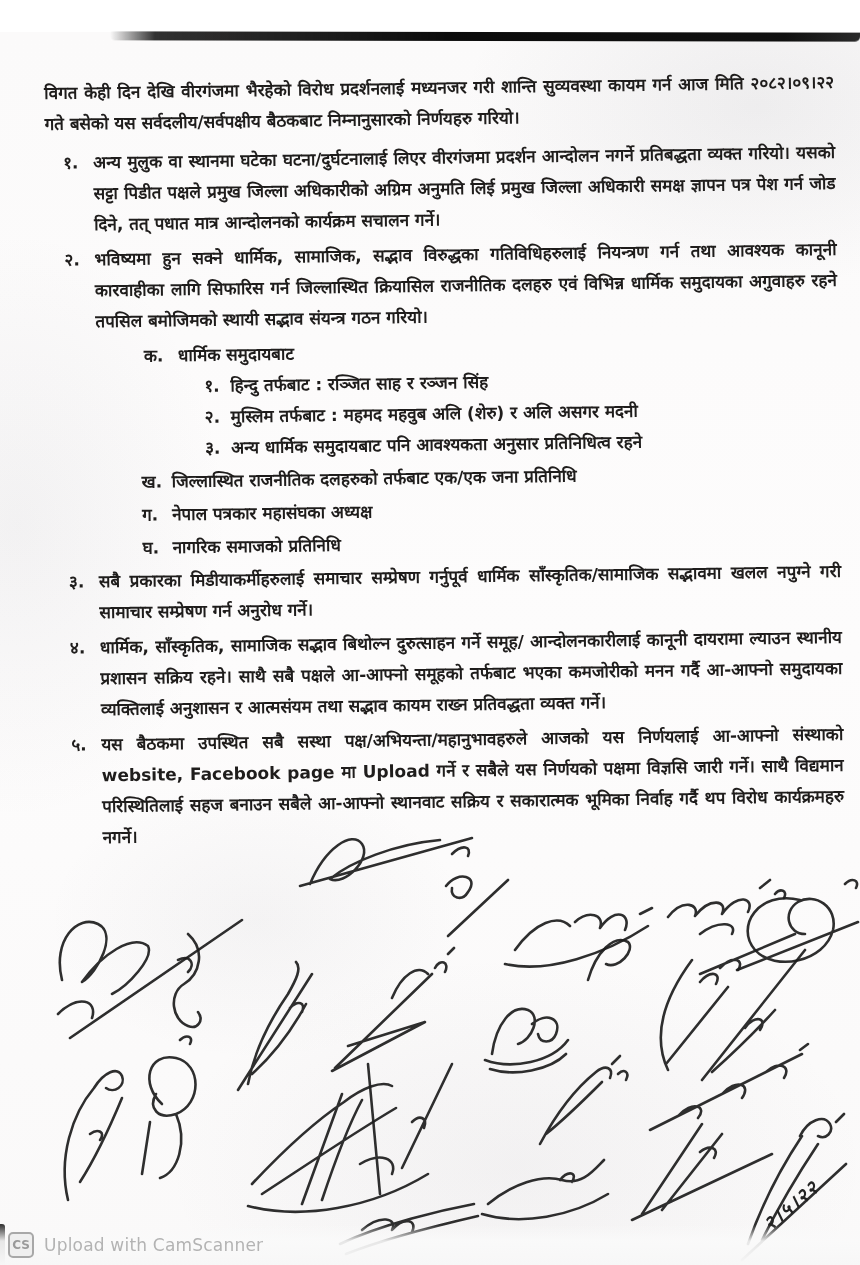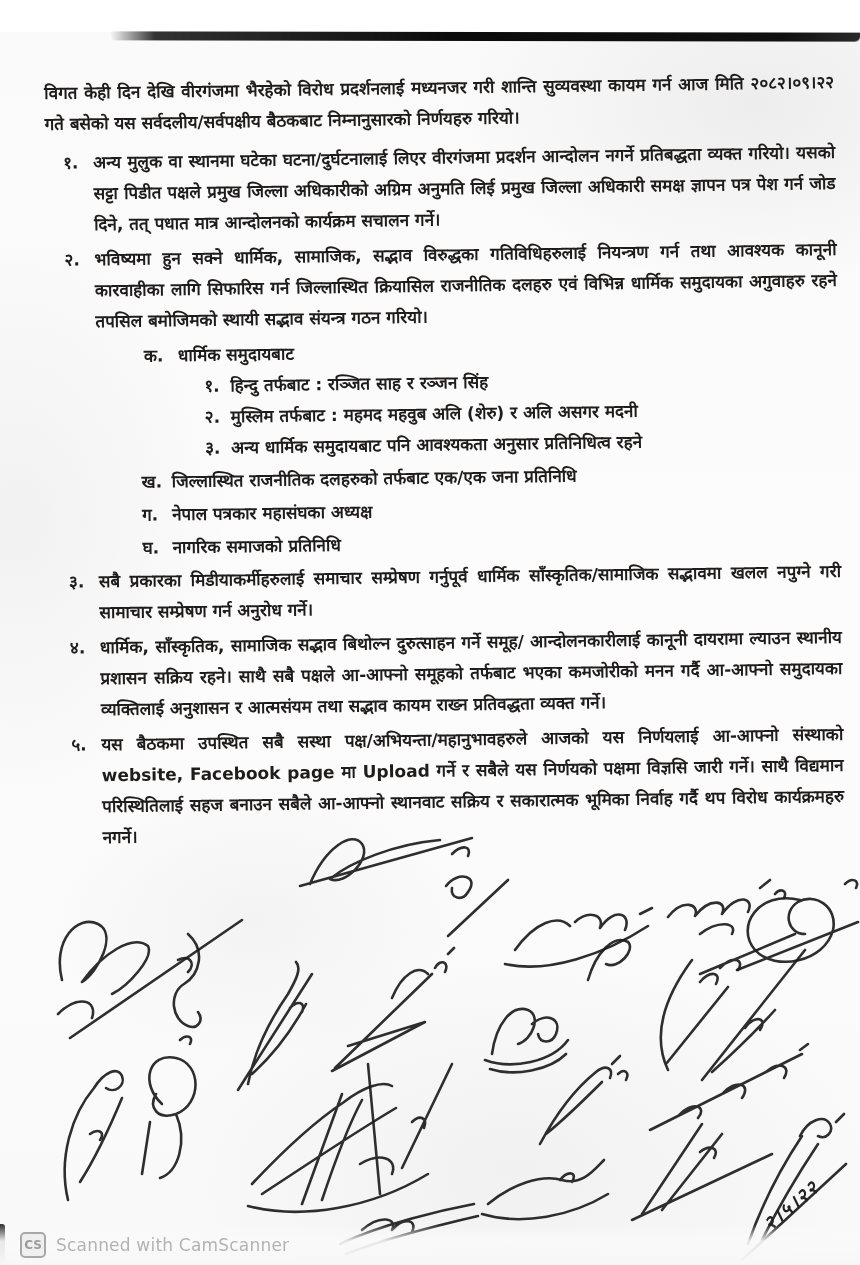--- a/index.html
+++ b/index.html
@@ -50,21 +50,21 @@
   .sig-layer{position:absolute;left:0;top:790px;width:860px;height:450px;pointer-events:none;}
   .sig-layer path{fill:none;stroke:#1c1c1c;stroke-width:2.6;stroke-linecap:round;stroke-linejoin:round;opacity:.92;}
   .hand-date{
     position:absolute;left:758px;top:1160px;
     transform:rotate(-40deg);
     font-size:19px;font-weight:700;color:#232323;letter-spacing:2px;
     font-style:italic;
   }
   .footer{
     position:absolute;left:0;bottom:0;width:860px;height:40px;
-    display:flex;align-items:center;gap:10px;padding-left:20px;box-sizing:border-box;
+    display:flex;align-items:center;gap:10px;padding-left:8px;box-sizing:border-box;
     background:linear-gradient(180deg, rgba(250,250,250,0) 0%, rgba(250,250,250,.9) 40%, #f7f7f7 100%);
   }
   .cs-badge{
     width:22px;height:22px;border:2.5px solid #a8a8a8;border-radius:5px;
     color:#9a9a9a;background:#efefef;
     display:flex;align-items:center;justify-content:center;
     font-size:12px;font-weight:700;letter-spacing:0;
   }
   .footer-text{color:#b3b3b3;font-size:17px;font-weight:400;letter-spacing:.2px;}
 </style>
@@ -188,16 +188,16 @@
 
     <path d="M748,422 C762,382 782,344 802,314 M762,418 C778,386 798,352 818,322 M800,314 C808,298 824,292 830,302 C834,310 826,318 818,314 M742,438 L846,342 M836,300 L844,292"></path>
   </svg>
 
   <span class="hand-date">२।५।२२</span>
 
   <div class="edge-mark"></div>
 
   <div class="footer">
     <span class="cs-badge">CS</span>
-    <span class="footer-text">Scanned with CamScanner</span>
+    <span class="footer-text">Upload with CamScanner</span>
   </div>
 
 </div>
 
 </body></html>

